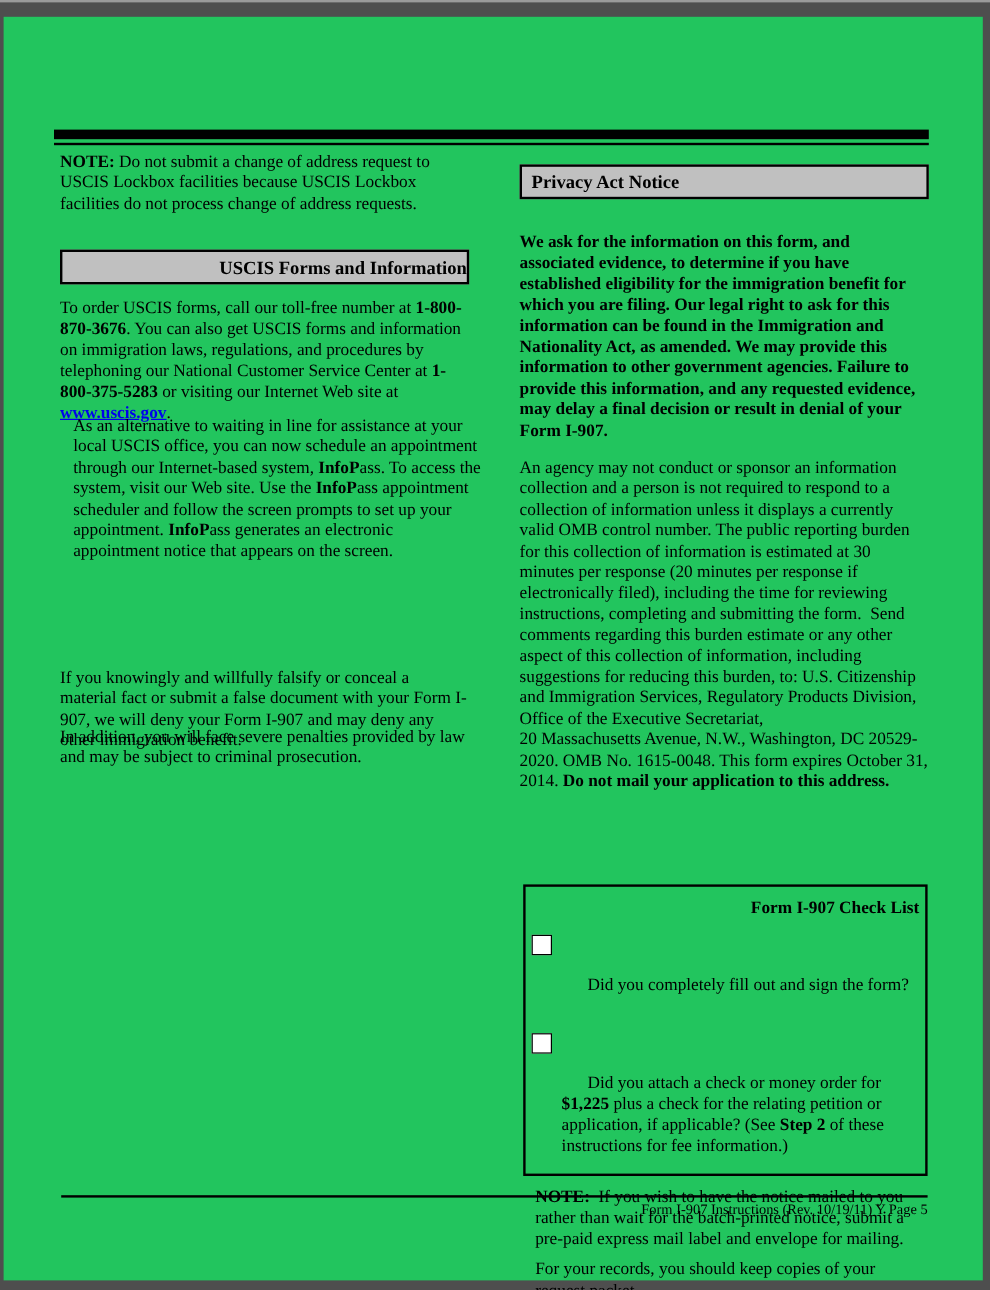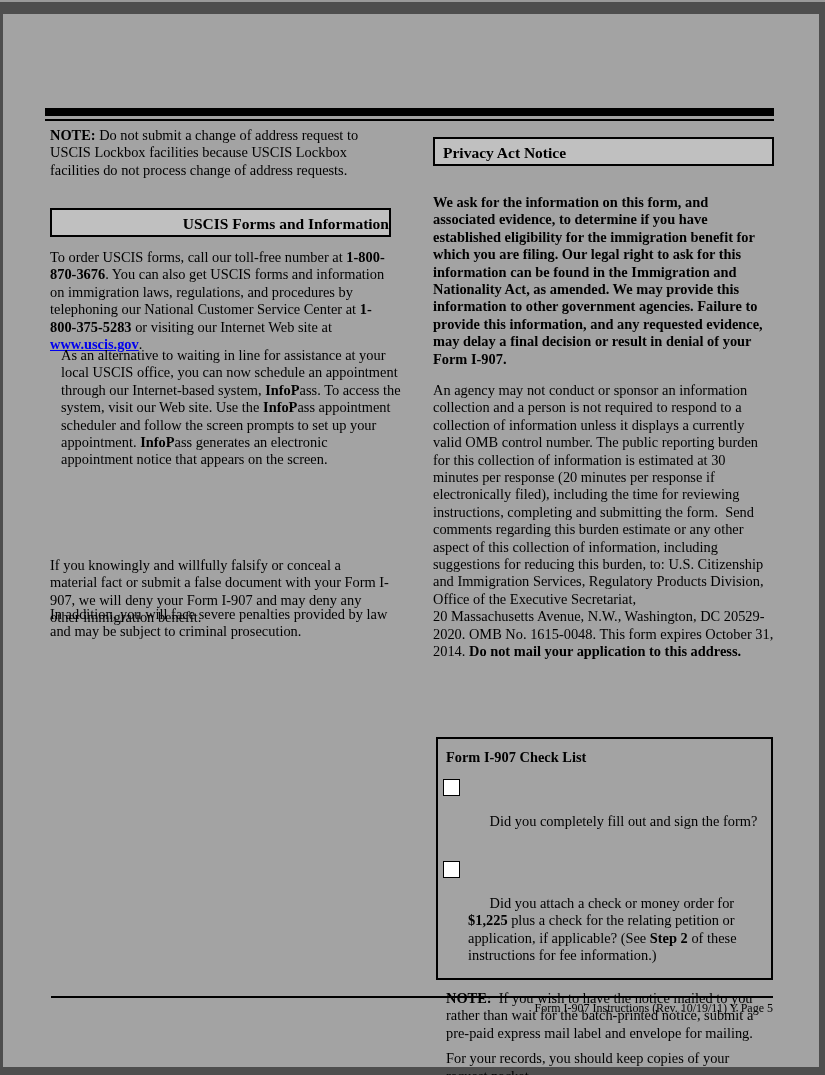--- a/index.html
+++ b/index.html
@@ -6,21 +6,21 @@
   body{
     width:825px;height:1075px;
     font-family:"Liberation Serif","DejaVu Serif",serif;
     background:#4e4e4e;
     position:relative;
     overflow:hidden;
   }
   .frame-topline{position:absolute;left:0;top:0;width:825px;height:2px;background:#9a9a9a;}
   .page{
     position:absolute;left:3px;top:14px;width:816px;height:1053px;
-    background:#a3a3a3;color:#000;
+    background:#22c55e;color:#000;
   }
   .abs{position:absolute;}
   .rule-thick{left:42px;top:94px;width:729px;height:8px;background:#000;}
   .rule-thin{left:42px;top:105px;width:729px;height:2px;background:#000;}
   .para{
     font-size:14.4px;line-height:17.4px;
     white-space:pre-wrap;
   }
   .b{font-weight:bold;}
   .link{color:#0000ee;font-weight:bold;text-decoration:underline;cursor:pointer;}
@@ -44,21 +44,21 @@
   .p-privacy{top:180px;font-weight:bold;}
   .hdr-paperwork{top:323px;}
   .p-paperwork{top:368px;}
   
   .checklist{
     left:433px;top:723px;width:337px;height:243px;
     border:2px solid #000;box-sizing:border-box;
     padding:10px 5px 8px 8px;
   }
   .cl-title{
-    text-align:left;font-weight:bold;font-size:14.4px;line-height:17.4px;
+    text-align:right;font-weight:bold;font-size:14.4px;line-height:17.4px;
   }
   .cl-item{
     position:relative;padding-left:22px;margin-top:12px;
     font-size:14.4px;line-height:17.4px;white-space:pre-wrap;
   }
   .cl-box{
     position:absolute;left:-3px;top:1px;width:15px;height:15px;
     background:#fff;border:1px solid #000;cursor:pointer;
   }
   .cl-para{margin-top:8px;font-size:14.4px;line-height:17.4px;white-space:pre-wrap;}

